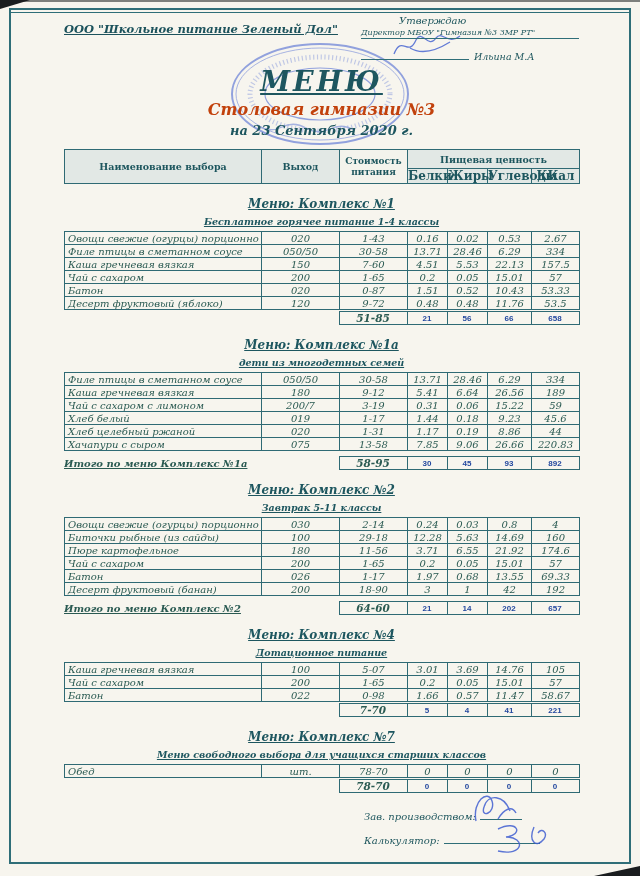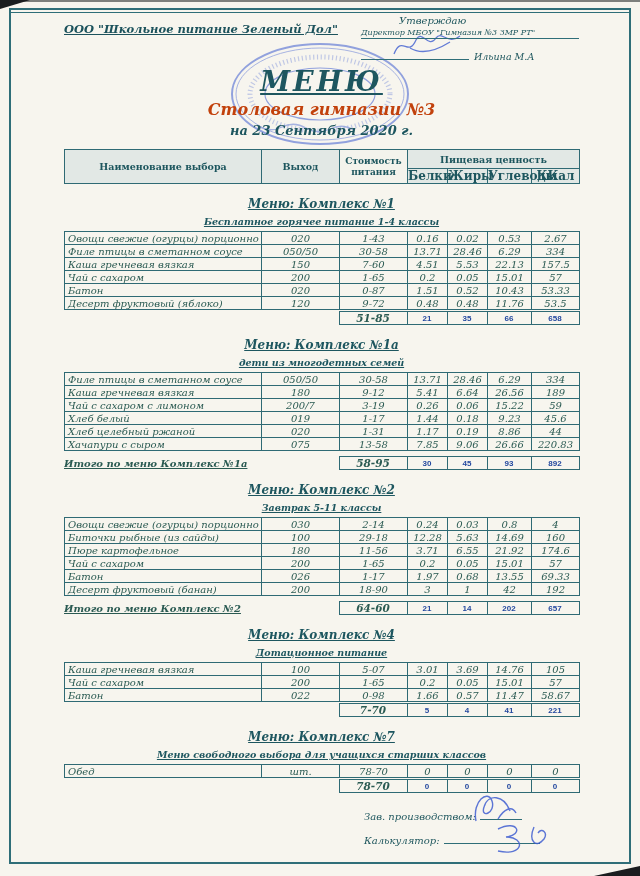--- a/index.html
+++ b/index.html
@@ -226,21 +226,21 @@
               <col class="c-b">
               <col class="c-f">
               <col class="c-c">
               <col class="c-k">
             </colgroup>
     <tbody>
               <tr>
       <td class="lbl" colspan="2"></td>
       <td class="cost">51-85</td>
       <td class="num">21</td>
-      <td class="num">35</td>
+      <td class="num">56</td>
       <td class="num">66</td>
       <td class="num">658</td>
     </tr>
   </tbody>
           </table>
         </div>
         <div class="section">
           <div class="sec-title">Меню: Комплекс №1а</div>
           <div class="sec-sub">дети из многодетных семей</div>
           <table class="grid">
@@ -269,21 +269,21 @@
       <td class="cost">9-12</td>
       <td class="num">5.41</td>
       <td class="num">6.64</td>
       <td class="num">26.56</td>
       <td class="num">189</td>
     </tr>
               <tr>
       <td class="name">Чай с сахаром с лимоном</td>
       <td class="out">200/7</td>
       <td class="cost">3-19</td>
-      <td class="num">0.26</td>
+      <td class="num">0.31</td>
       <td class="num">0.06</td>
       <td class="num">15.22</td>
       <td class="num">59</td>
     </tr>
               <tr>
       <td class="name">Хлеб белый</td>
       <td class="out">019</td>
       <td class="cost">1-17</td>
       <td class="num">1.44</td>
       <td class="num">0.18</td>

